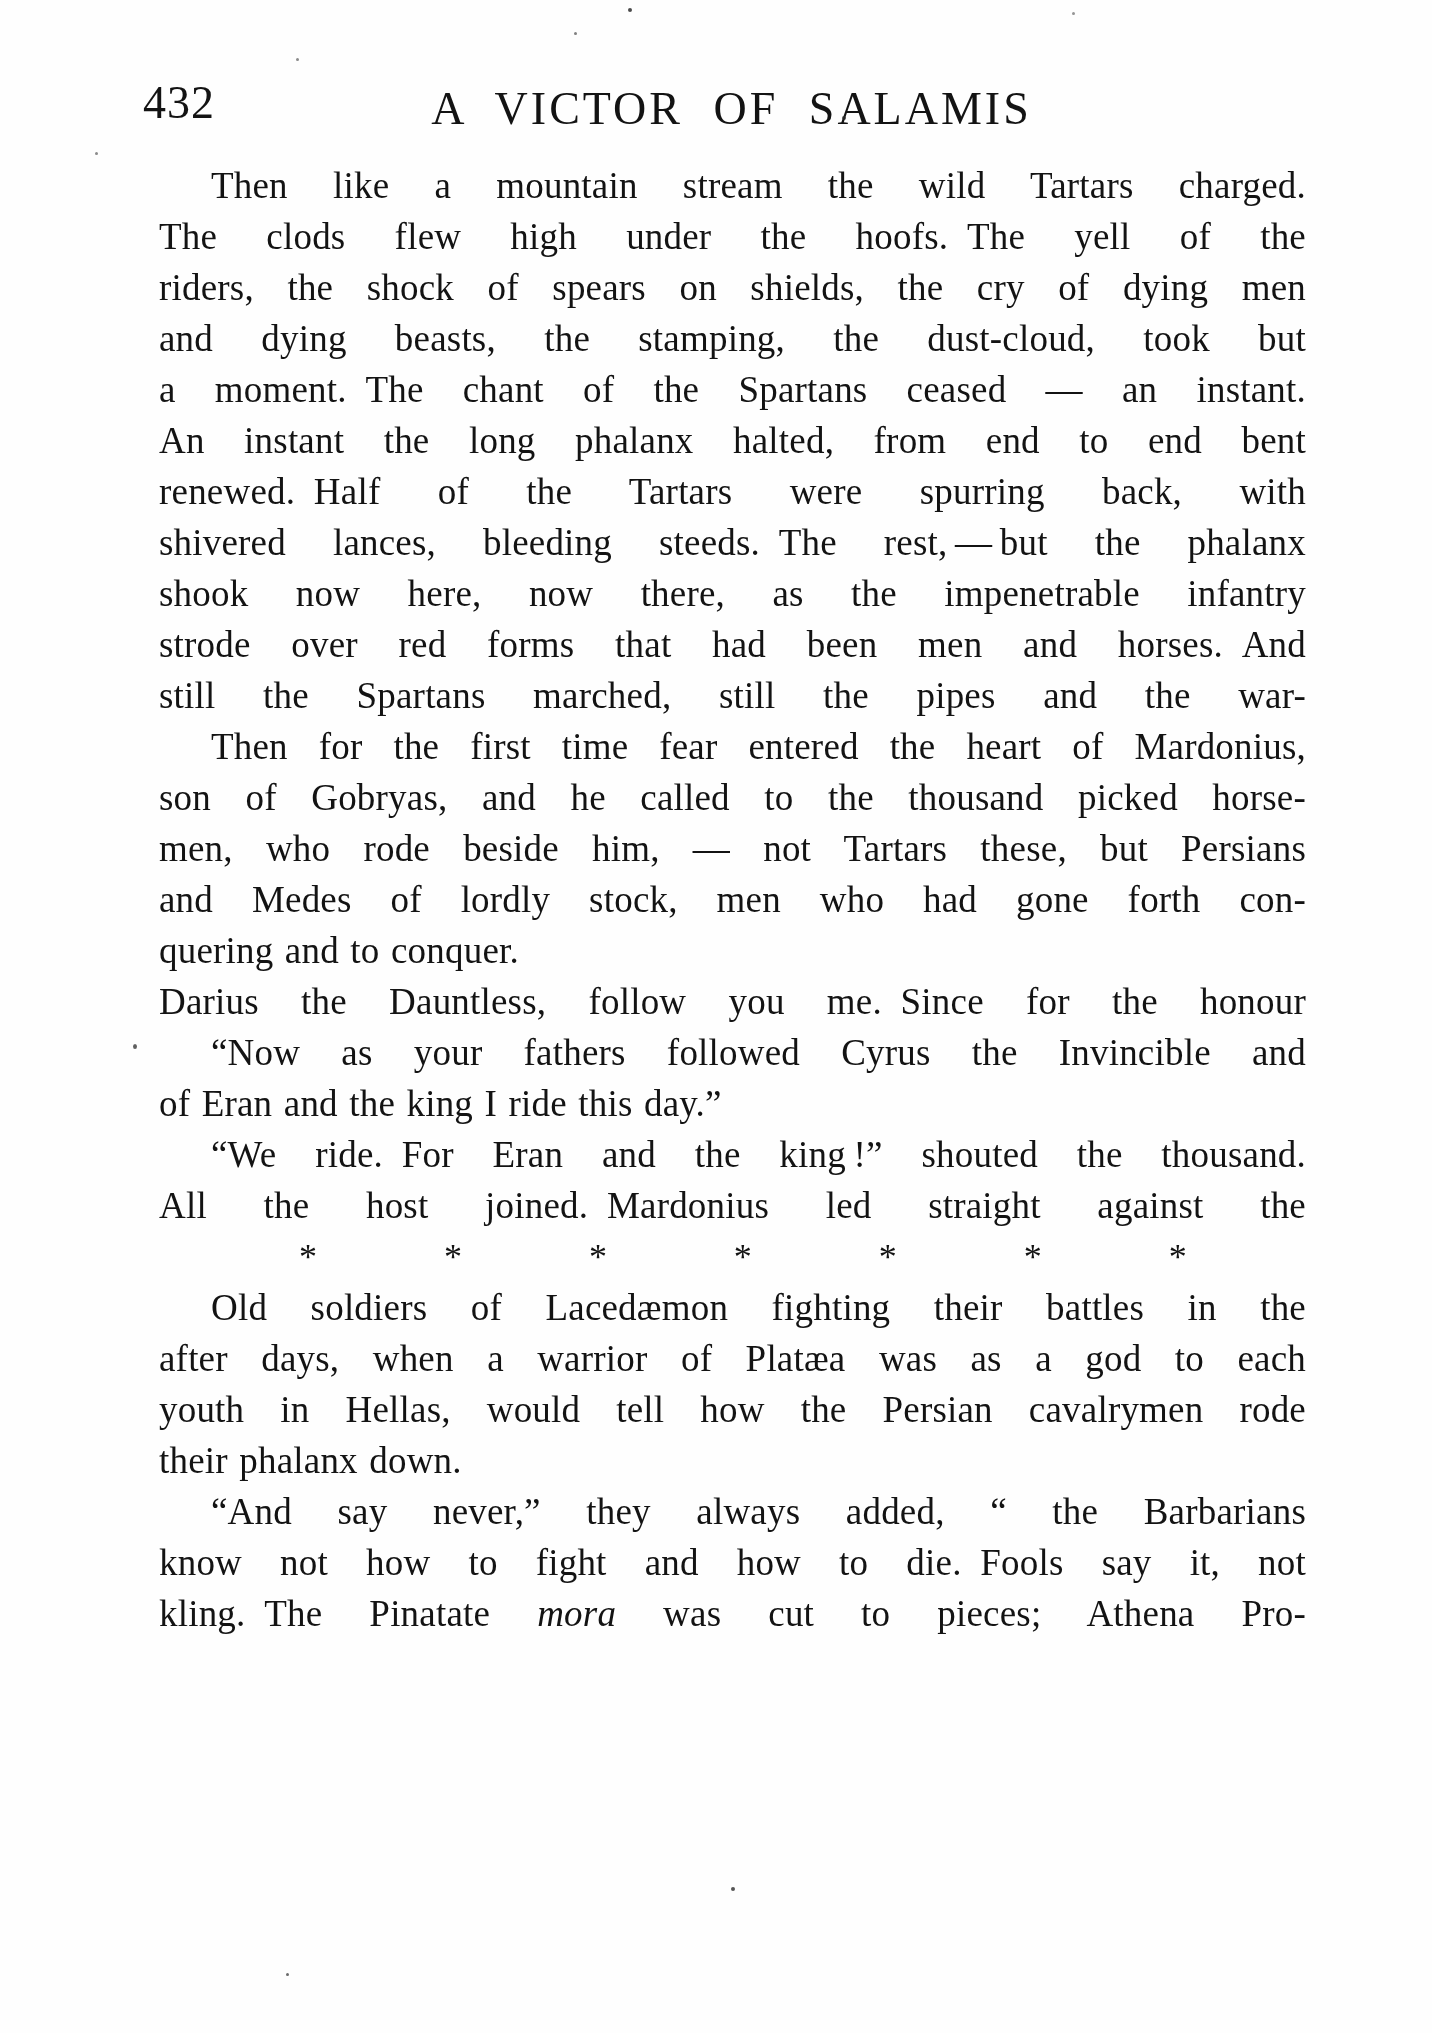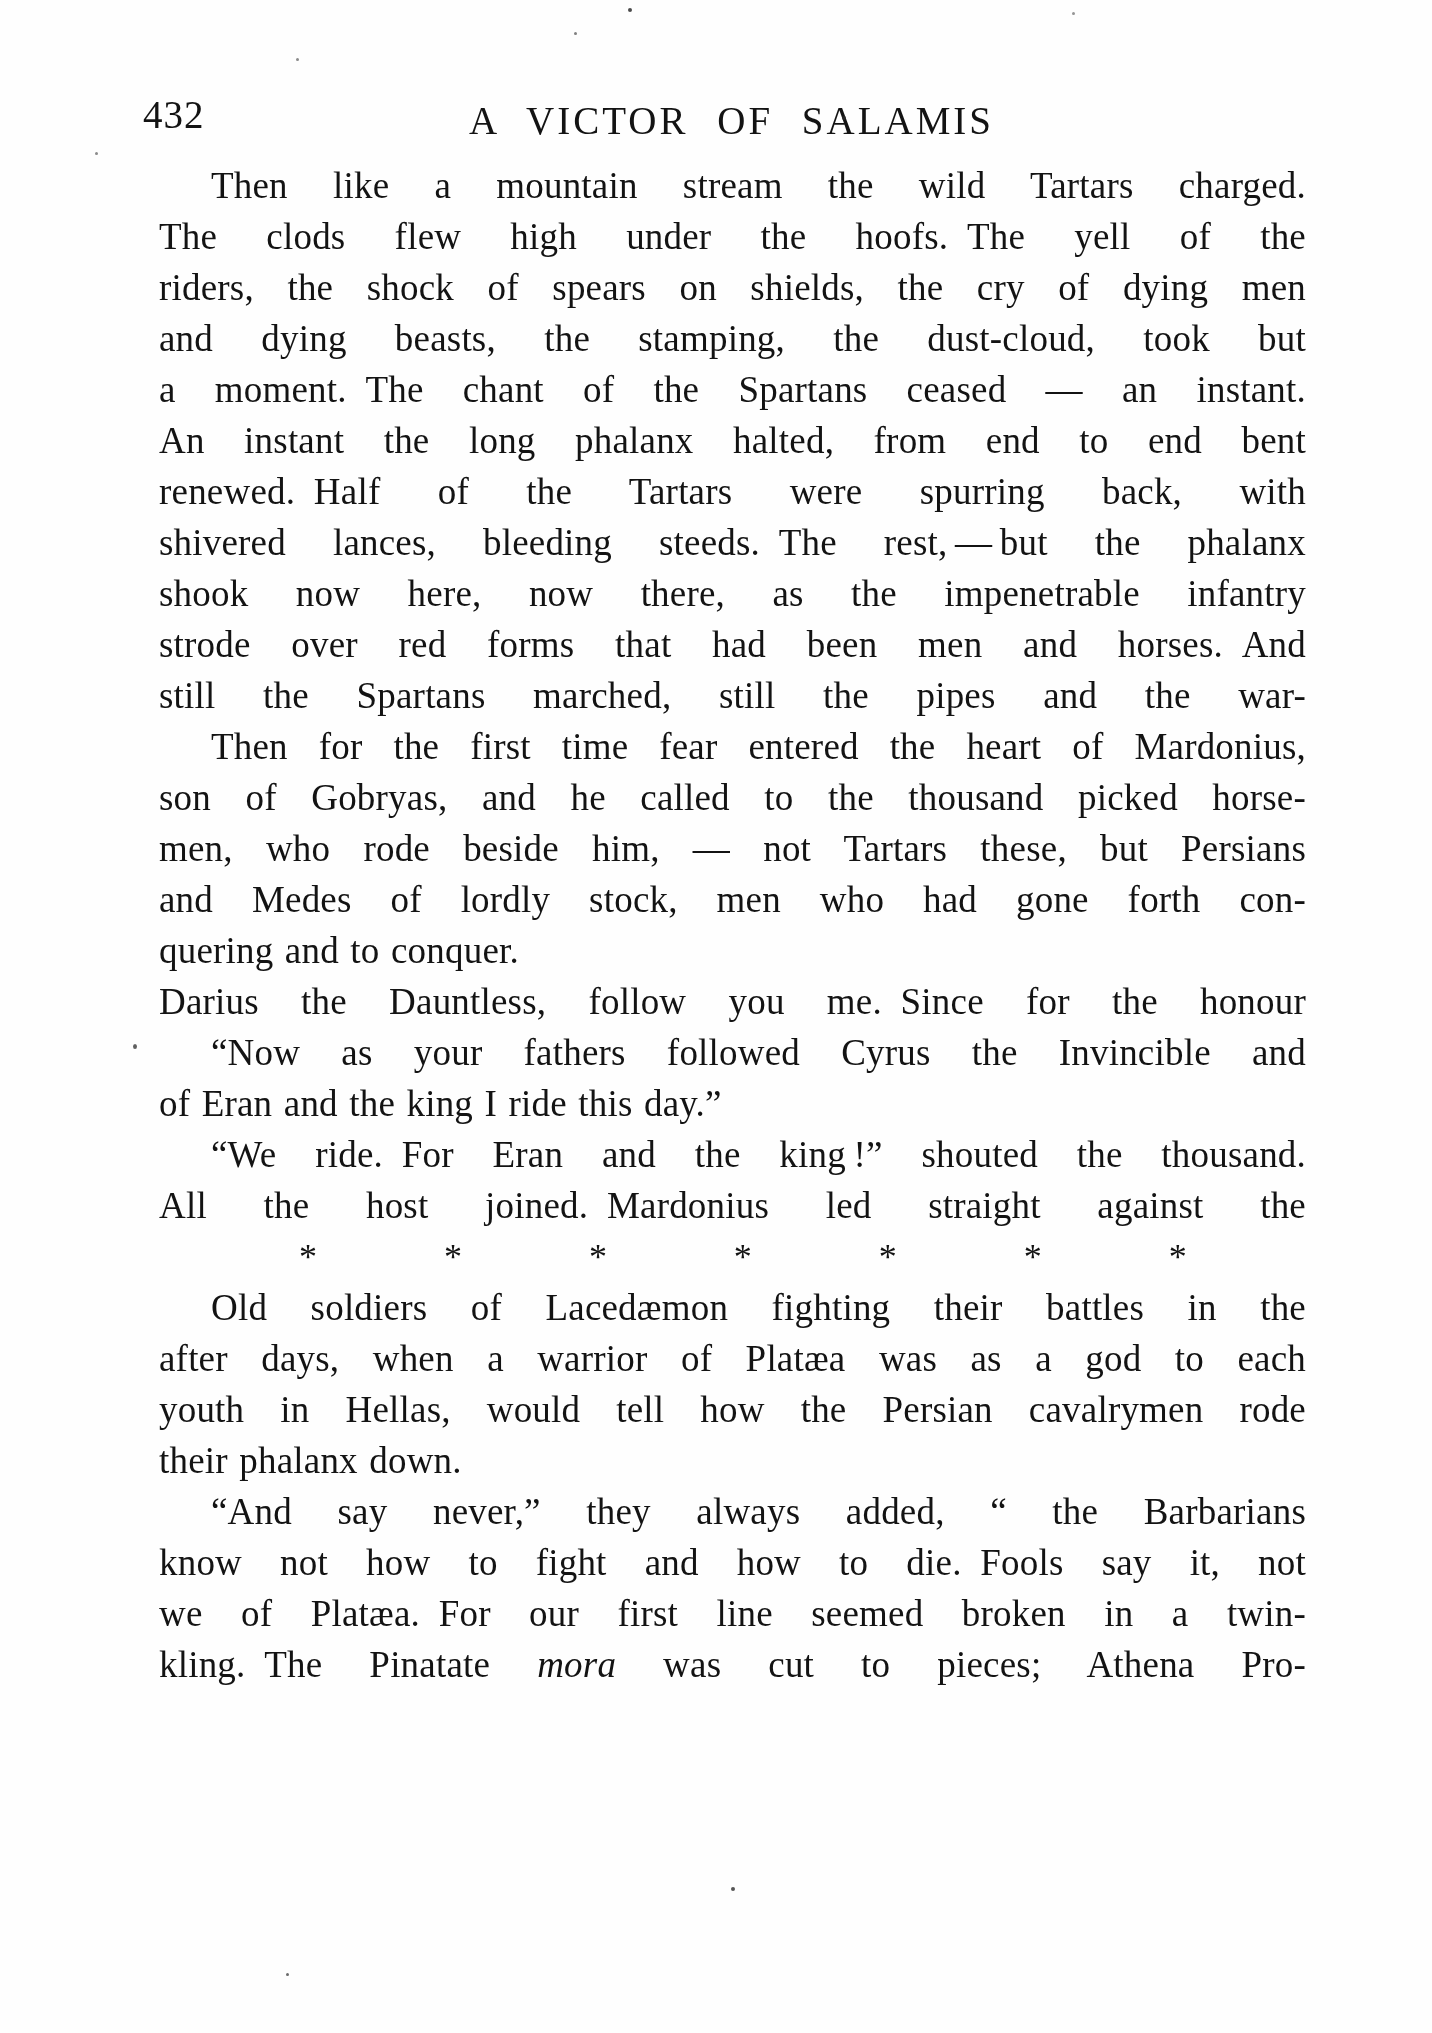--- a/index.html
+++ b/index.html
@@ -16,23 +16,22 @@
     font-family: "Liberation Serif", "DejaVu Serif", serif;
     overflow: hidden;
   }
   
   .header {
     position: absolute;
     left: 143px;
     top: 78px;
     width: 1147px;
     height: 50px;
-    font-size: 39px;
+    font-size: 46px;
     line-height: 50px;
-    margin-top: 12px;
   }
   .page-number {
     position: absolute;
     left: 0;
     top: 0;
     letter-spacing: 1px;
   }
   .running-title {
     position: absolute;
     left: 0;
@@ -167,21 +166,20 @@
     <div>
       <div class="line indent">Old soldiers of Lacedæmon fighting their battles in the</div>
       <div class="line">after days, when a warrior of Platæa was as a god to each</div>
       <div class="line">youth in Hellas, would tell how the Persian cavalrymen rode</div>
       <div class="line last">their phalanx down.</div>
     </div>
 
     <div>
       <div class="line indent">“And say never,” they always added, “ the Barbarians</div>
       <div class="line">know not how to fight and how to die. Fools say it, not</div>
-      <div class="line">we of Platæa. For our first line seemed broken in a twin-</div>
       <div class="line">
         <span>kling. The Pinatate </span><i>mora</i><span> was cut to pieces; Athena Pro-</span>
       </div>
     </div>
 
   </div>
 
   <div class="speck sp1"></div>
   <div class="speck sp2"></div>
   <div class="speck sp3"></div>

